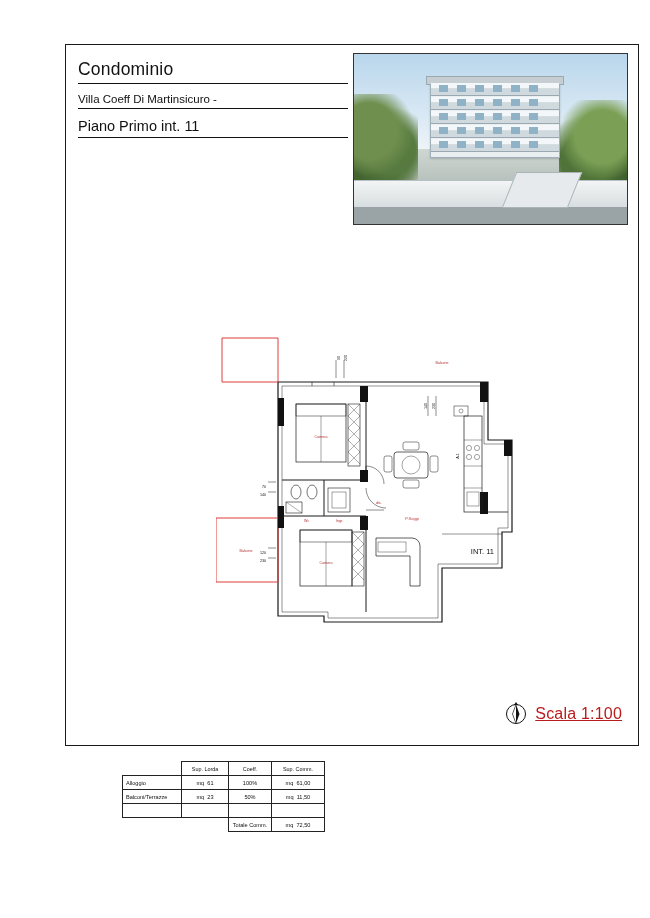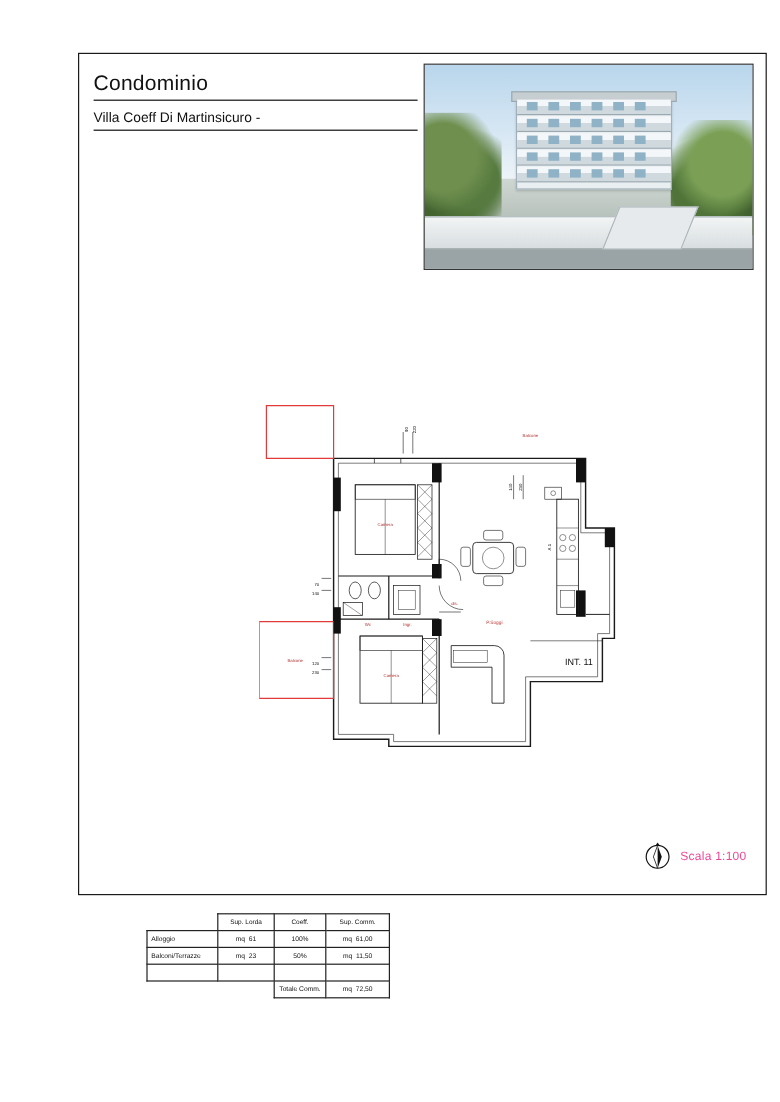--- a/index.html
+++ b/index.html
@@ -161,34 +161,36 @@
   
   .scalewrap {
     position: absolute;
     right: 16px;
     bottom: 18px;
     display: flex;
     align-items: center;
     gap: 7px;
   }
   .scale-text {
-    font-size: 10px;
-    color: #ec4899;
+    font-size: 16px;
+    color: #b91c1c;
     letter-spacing: .2px;
+    text-decoration: underline;
   }
   .north { width: 24px; height: 26px; }
 </style>
 </head>
 <body>
 
 <div class="sheet">
 
   <div class="titleblock">
     <div class="tb-line tb-main">Condominio</div>
     <div class="tb-line tb-sub">Villa Coeff Di Martinsicuro -</div>
+    <div class="tb-line tb-third">Piano Primo int. 11</div>
   </div>
 
   <div class="photo">
     <div class="sky"></div>
     <div class="ground"></div>
     <div class="trees-left"></div>
     <div class="trees-right"></div>
     <div class="building">
       <div class="broof"></div>
       <div class="bfloor" style="top:2px">

